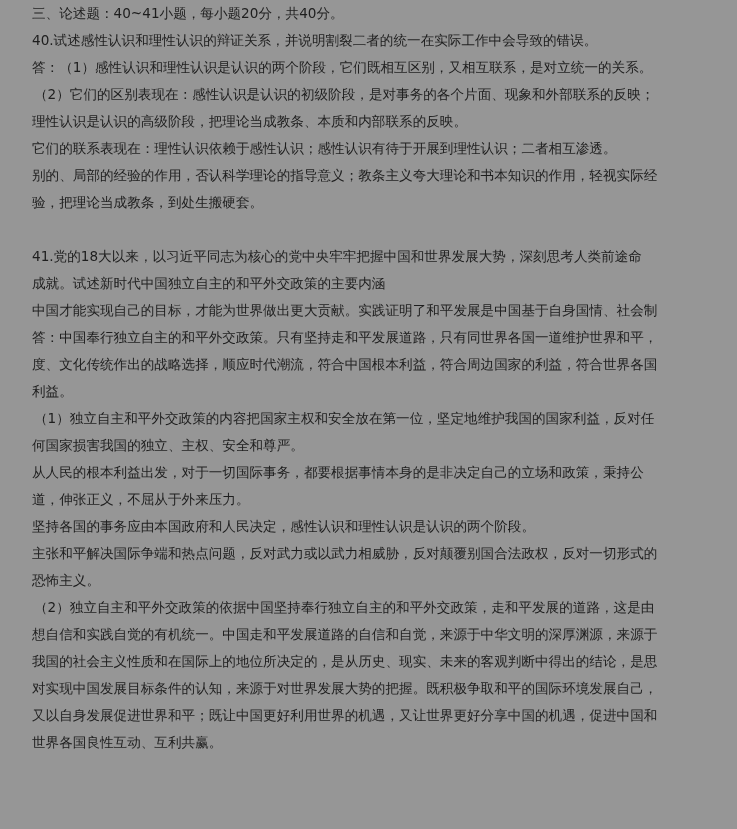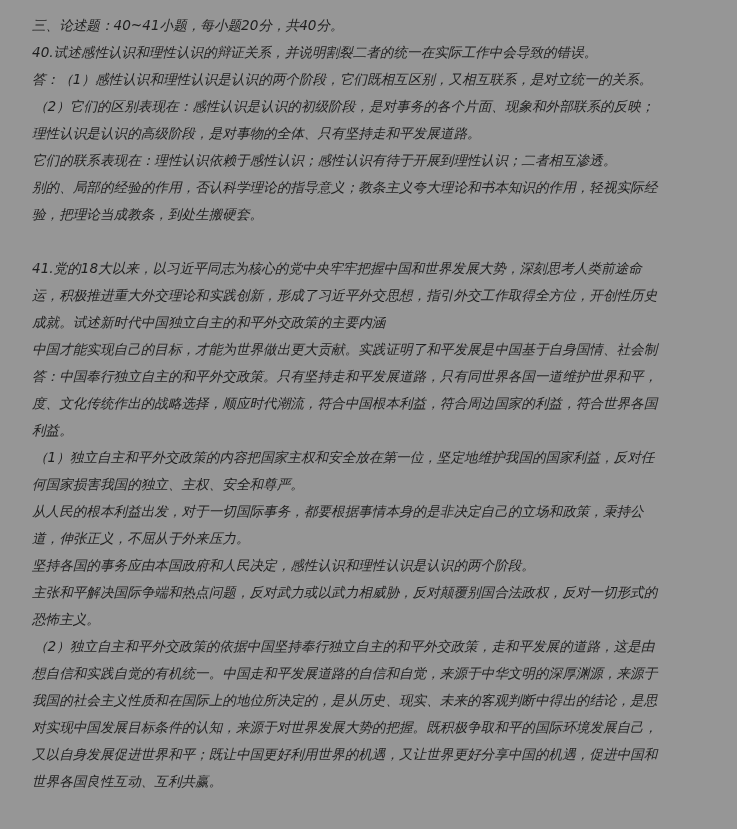--- a/index.html
+++ b/index.html
@@ -16,23 +16,22 @@
     }
     .page {
       position: relative;
       width: 737px;
       height: 829px;
       background: #969696;
     }
     .content {
       position: absolute;
       left: 32px;
-      top: 12px;
+      top: 0;
       width: 680px;
-      font-style: italic;
     }
     .line {
       height: 27px;
       line-height: 27px;
       font-size: 13.6px;
       white-space: nowrap;
       letter-spacing: 0px;
     }
     .blank {
       height: 27px;
@@ -42,31 +41,30 @@
 <body>
 
 <div class="page">
   <div class="content">
     <div class="line">三、论述题：40~41小题，每小题20分，共40分。</div>
 
     <div>
       <div class="line">40.试述感性认识和理性认识的辩证关系，并说明割裂二者的统一在实际工作中会导致的错误。</div>
       <div class="line">答：（1）感性认识和理性认识是认识的两个阶段，它们既相互区别，又相互联系，是对立统一的关系。</div>
       <div class="line" style="padding-left:2px">（2）它们的区别表现在：感性认识是认识的初级阶段，是对事务的各个片面、现象和外部联系的反映；</div>
-      <div class="line">理性认识是认识的高级阶段，是对事物的全体、只有坚持走和平发展道路。</div>
+      <div class="line">理性认识是认识的高级阶段，把理论当成教条、本质和内部联系的反映。</div>
       <div class="line">它们的联系表现在：理性认识依赖于感性认识；感性认识有待于开展到理性认识；二者相互渗透。</div>
       <div class="line">别的、局部的经验的作用，否认科学理论的指导意义；教条主义夸大理论和书本知识的作用，轻视实际经</div>
       <div class="line">验，把理论当成教条，到处生搬硬套。</div>
     </div>
 
     <div class="blank"></div>
 
     <div>
       <div class="line">41.党的18大以来，以习近平同志为核心的党中央牢牢把握中国和世界发展大势，深刻思考人类前途命</div>
-      <div class="line">运，积极推进重大外交理论和实践创新，形成了习近平外交思想，指引外交工作取得全方位，开创性历史</div>
       <div class="line">成就。试述新时代中国独立自主的和平外交政策的主要内涵</div>
       <div class="line">中国才能实现自己的目标，才能为世界做出更大贡献。实践证明了和平发展是中国基于自身国情、社会制</div>
       <div class="line">答：中国奉行独立自主的和平外交政策。只有坚持走和平发展道路，只有同世界各国一道维护世界和平，</div>
       <div class="line">度、文化传统作出的战略选择，顺应时代潮流，符合中国根本利益，符合周边国家的利益，符合世界各国</div>
       <div class="line">利益。</div>
       <div class="line" style="padding-left:2px">（1）独立自主和平外交政策的内容把国家主权和安全放在第一位，坚定地维护我国的国家利益，反对任</div>
       <div class="line">何国家损害我国的独立、主权、安全和尊严。</div>
       <div class="line">从人民的根本利益出发，对于一切国际事务，都要根据事情本身的是非决定自己的立场和政策，秉持公</div>
       <div class="line">道，伸张正义，不屈从于外来压力。</div>
       <div class="line">坚持各国的事务应由本国政府和人民决定，感性认识和理性认识是认识的两个阶段。</div>

